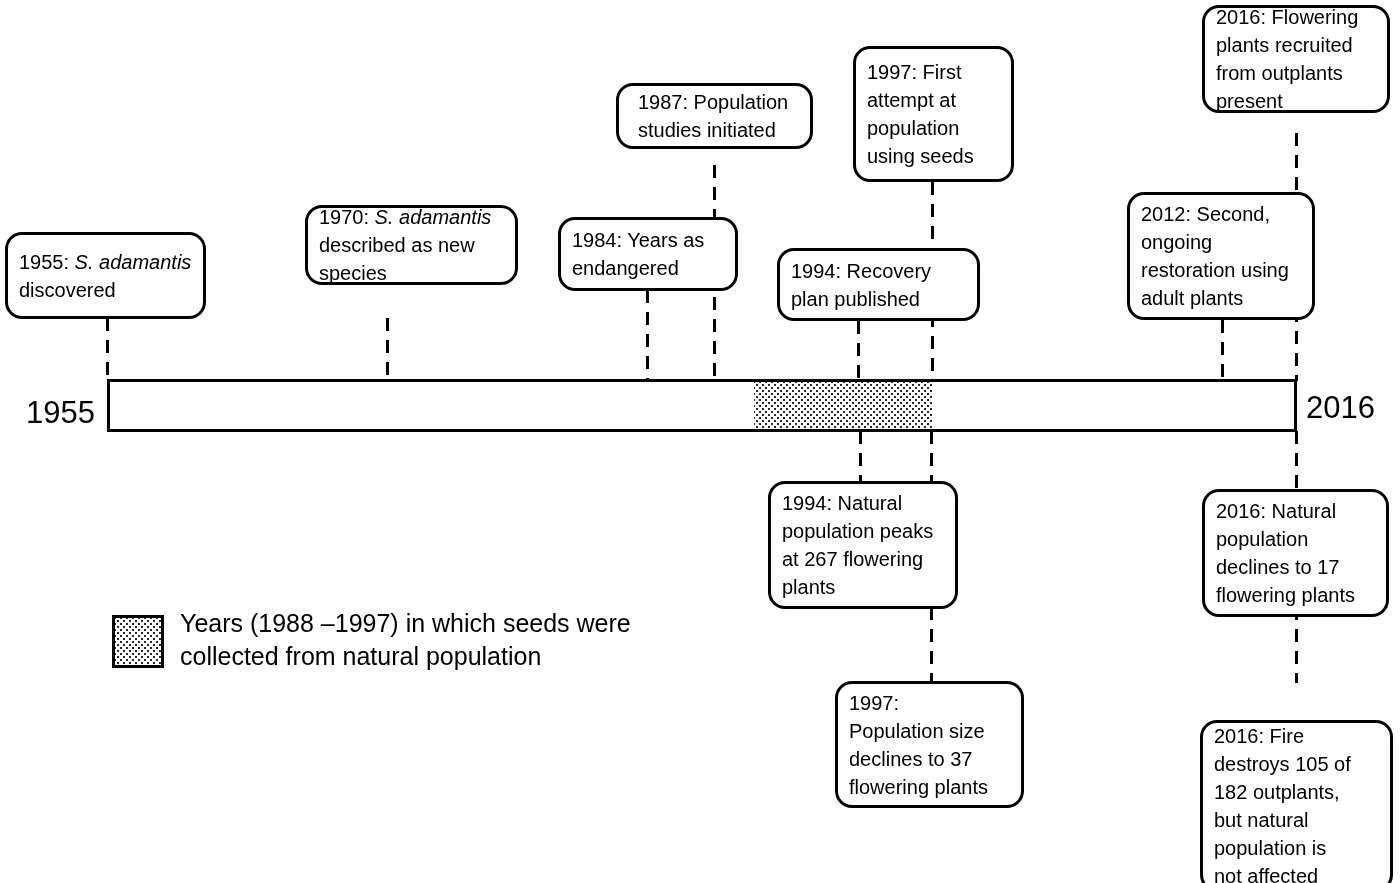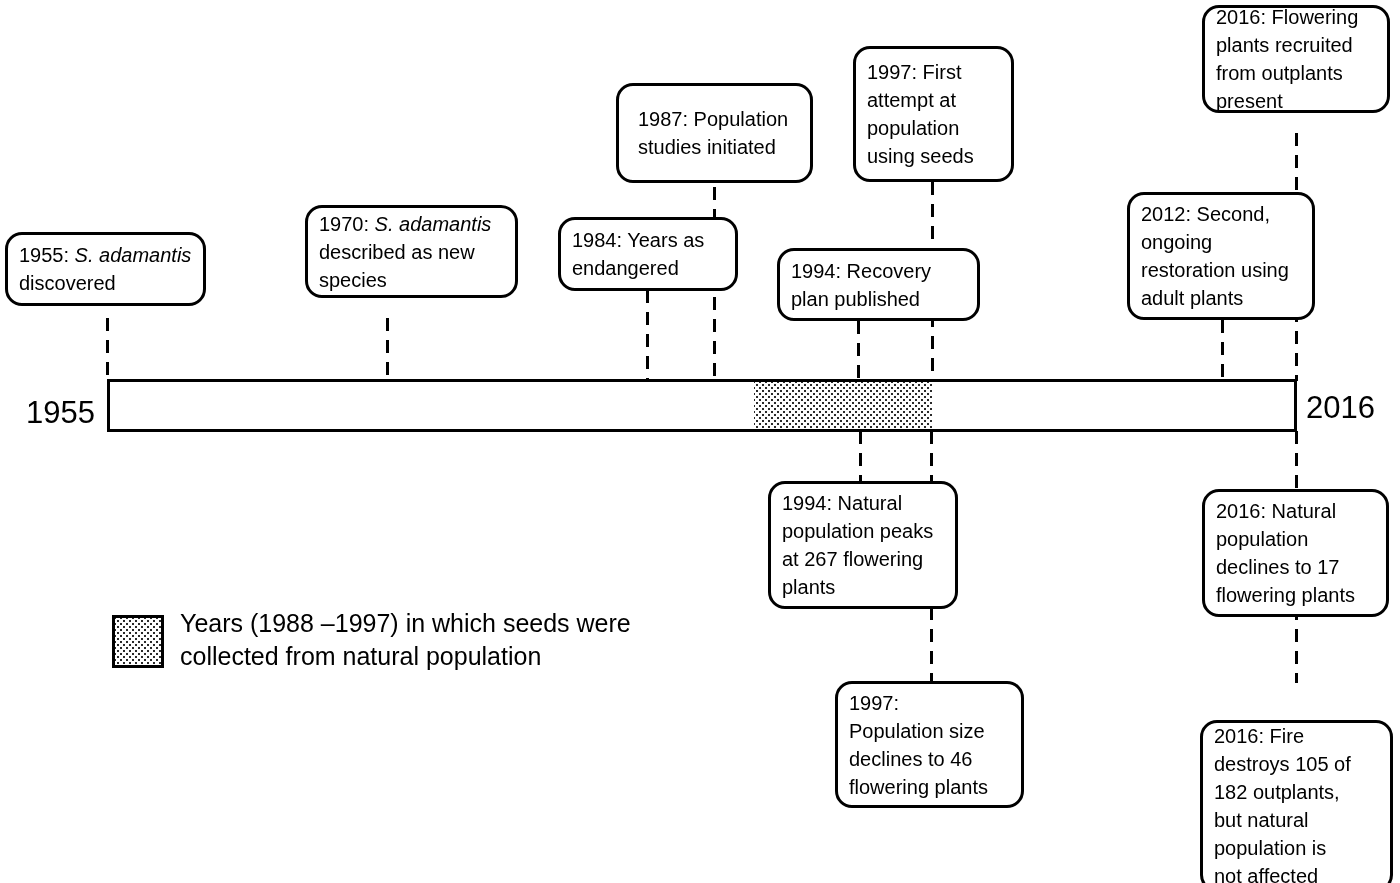--- a/index.html
+++ b/index.html
@@ -67,37 +67,37 @@
   <div class="vline" style="left:859px;top:431px;height:64px;"></div>
   <div class="vline" style="left:930px;top:431px;height:251px;"></div>
   <div class="vline" style="left:1295px;top:431px;height:252px;"></div>
 
   <div class="bar">
     <div class="shade stipple"></div>
   </div>
   <div class="endlabel" style="left:26px;top:396px;">1955</div>
   <div class="endlabel" style="left:1306px;top:391px;">2016</div>
 
-  <div class="ebox" style="left:5px;top:232px;width:201px;height:74px;">
+  <div class="ebox" style="left:5px;top:232px;width:201px;height:87px;">
     <div class="etext"><span>1955: </span><i>S. adamantis</i><span>
 discovered</span></div>
   </div>
 
-  <div class="ebox" style="left:305px;top:205px;width:213px;height:93px;">
+  <div class="ebox" style="left:305px;top:205px;width:213px;height:80px;">
     <div class="etext"><span>1970: </span><i>S. adamantis</i><span>
 described as new
 species</span></div>
   </div>
 
   <div class="ebox" style="left:558px;top:217px;width:180px;height:74px;">
     <div class="etext">1984: Years as
 endangered</div>
   </div>
 
-  <div class="ebox" style="left:616px;top:83px;width:197px;height:100px;padding-left:19px;">
+  <div class="ebox" style="left:616px;top:83px;width:197px;height:66px;padding-left:19px;">
     <div class="etext">1987: Population
 studies initiated</div>
   </div>
 
   <div class="ebox" style="left:777px;top:248px;width:203px;height:73px;">
     <div class="etext">1994: Recovery
 plan published</div>
   </div>
 
   <div class="ebox" style="left:853px;top:46px;width:161px;height:136px;">
@@ -124,21 +124,21 @@
   <div class="ebox" style="left:768px;top:481px;width:190px;height:128px;">
     <div class="etext">1994: Natural
 population peaks
 at 267 flowering
 plants</div>
   </div>
 
   <div class="ebox" style="left:835px;top:681px;width:189px;height:127px;">
     <div class="etext">1997:
 Population size
-declines to 46
+declines to 37
 flowering plants</div>
   </div>
 
   <div class="ebox" style="left:1202px;top:489px;width:187px;height:128px;">
     <div class="etext">2016: Natural
 population
 declines to 17
 flowering plants</div>
   </div>
 

